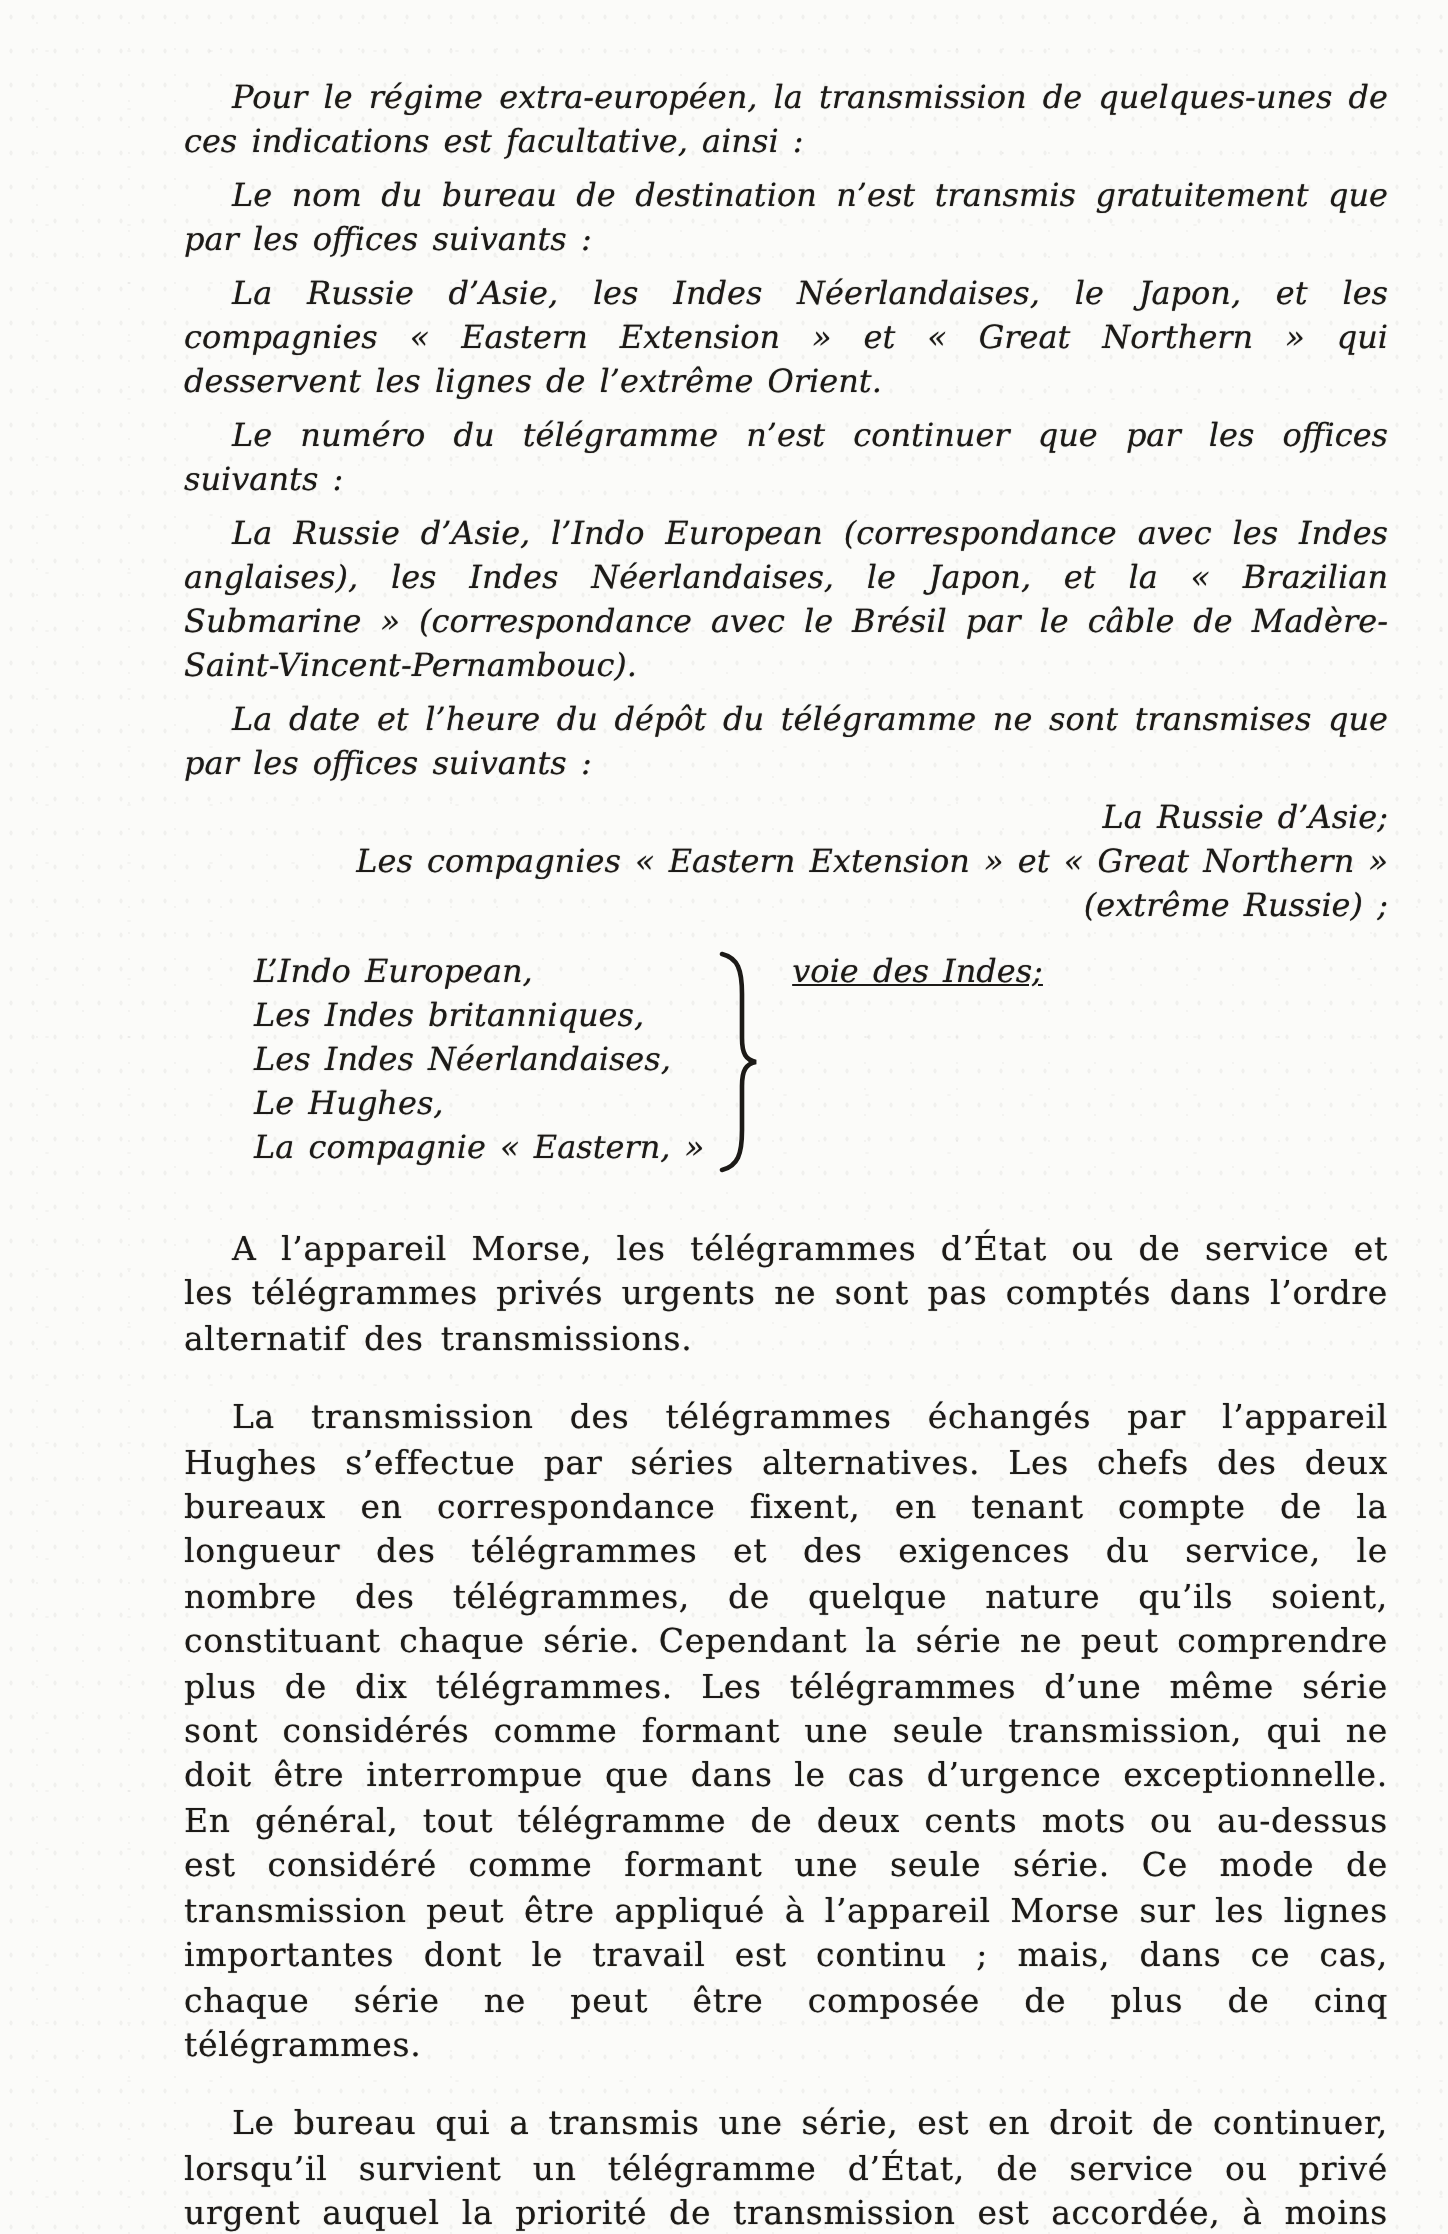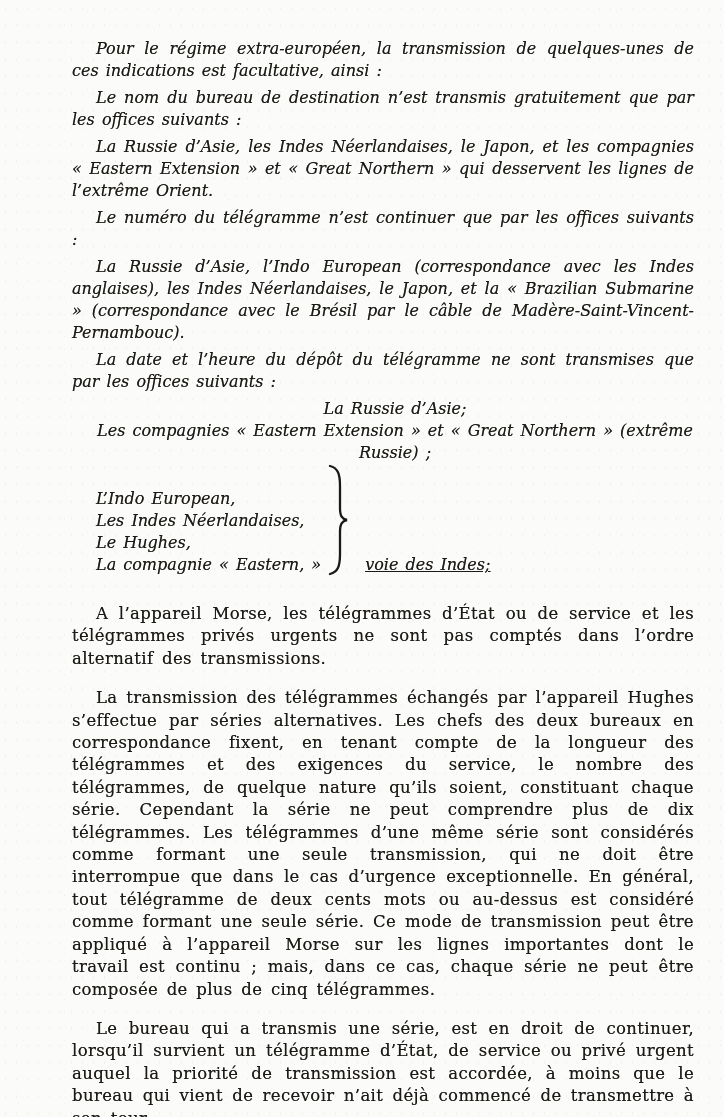--- a/index.html
+++ b/index.html
@@ -5,21 +5,21 @@
   html, body {
     margin: 0;
     padding: 0;
     background: #ffffff;
   }
   .page {
     position: relative;
     width: 724px;
     height: 1117px;
     box-sizing: border-box;
-    padding: 38px 30px 0 72px;
+    padding: 38px 30px 0 92px;
     overflow: hidden;
     color: #1c1a17;
     font-family: "DejaVu Serif", "Liberation Serif", serif;
     background-color: #fbfbf9;
     
     background-image:
       radial-gradient(rgba(45, 40, 32, 0.05) 0.6px, transparent 0.95px),
       radial-gradient(rgba(45, 40, 32, 0.04) 0.5px, transparent 0.85px),
       radial-gradient(rgba(45, 40, 32, 0.035) 0.7px, transparent 1.05px);
     background-size: 11px 17px, 23px 13px, 41px 29px;
@@ -41,27 +41,27 @@
   }
   .para {
     margin: 0 0 5px 0;
     text-align: justify;
     text-indent: 24px;
   }
   .sec.roman .para { margin: 17px 0 2px 0; }
   .list-line {
     margin: 0;
     padding-left: 24px;
-    text-align: center;
+    text-align: right;
   }
   .brace-group {
     display: flex;
-    align-items: flex-end;
+    align-items: flex-start;
     padding-left: 24px;
-    margin: 0;
+    margin: 11px;
   }
   .brace-items { flex: none; }
   .brace-item { line-height: 22px; white-space: nowrap; }
   .brace-svg {
     flex: none;
     margin-left: 6px;
     display: block;
   }
   .brace-label {
     flex: none;
@@ -82,20 +82,21 @@
     <p class="para">Le numéro du télégramme n’est continuer que par les offices suivants :</p>
     <p class="para">La Russie d’Asie, l’Indo European (correspondance avec les Indes anglaises), les Indes Néerlandaises, le Japon, et la « Brazilian Submarine » (correspondance avec le Brésil par le câble de Madère-Saint-Vincent-Pernambouc).</p>
     <p class="para">La date et l’heure du dépôt du télégramme ne sont transmises que par les offices suivants :</p>
 
     <p class="list-line">La Russie d’Asie;</p>
     <p class="list-line">Les compagnies « Eastern Extension » et « Great Northern » (extrême Russie) ;</p>
 
     <div class="brace-group">
       <div class="brace-items">
         <div class="brace-item">L’Indo European,</div>
+        <div class="brace-item">Les Indes britanniques,</div>
         <div class="brace-item">Les Indes Néerlandaises,</div>
         <div class="brace-item">Le Hughes,</div>
         <div class="brace-item">La compagnie « Eastern, »</div>
       </div>
       <svg class="brace-svg" width="22" height="112" viewBox="0 0 22 112" aria-hidden="true">
         <path d="M3,2 C11,4 13,10 13,22 L13,44 C13,52 15,55 20,56 C15,57 13,60 13,68 L13,90 C13,102 11,108 3,110" fill="none" stroke="#1c1a17" stroke-width="2.3" stroke-linecap="round"></path>
       </svg>
       <div class="brace-label">voie des Indes;</div>
     </div>
 

